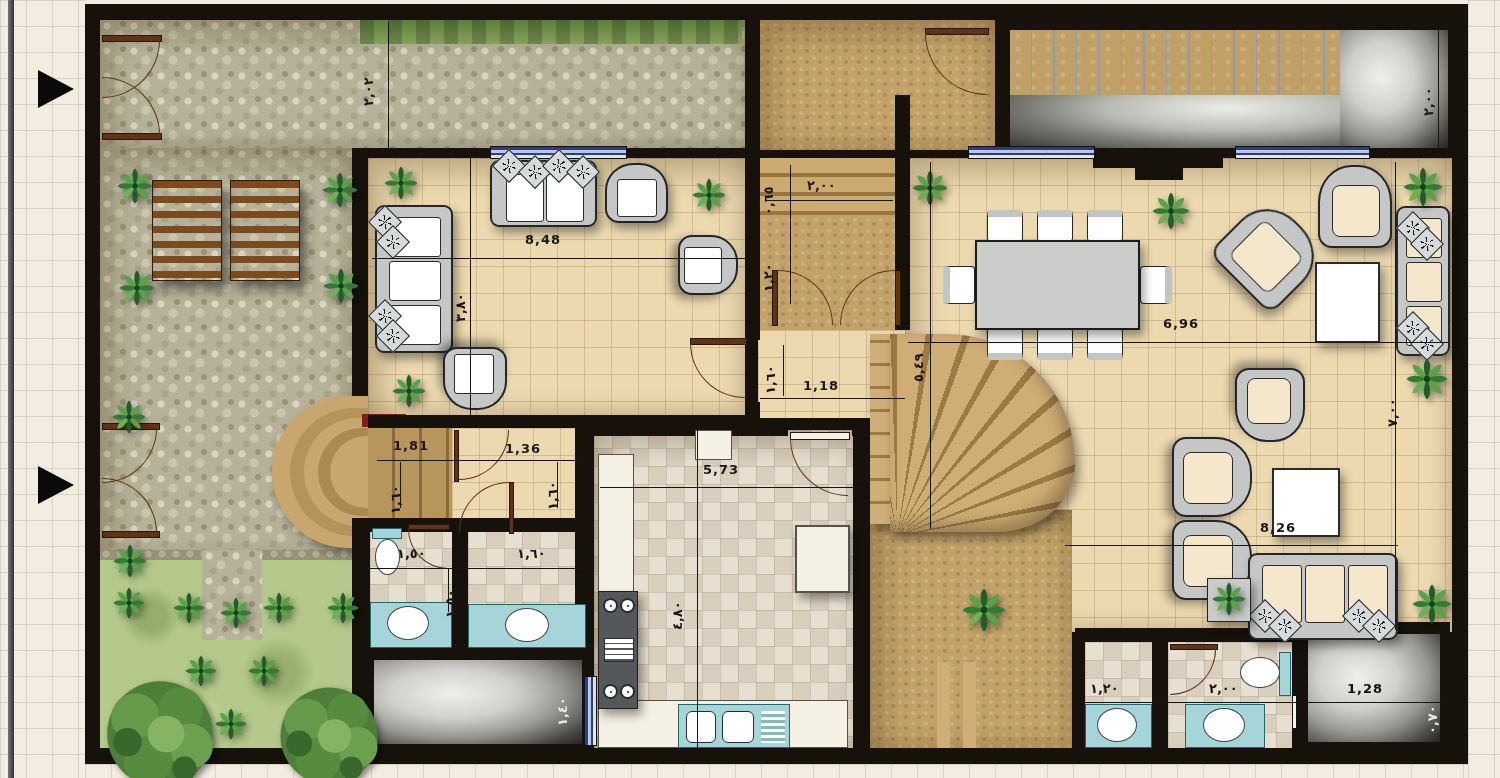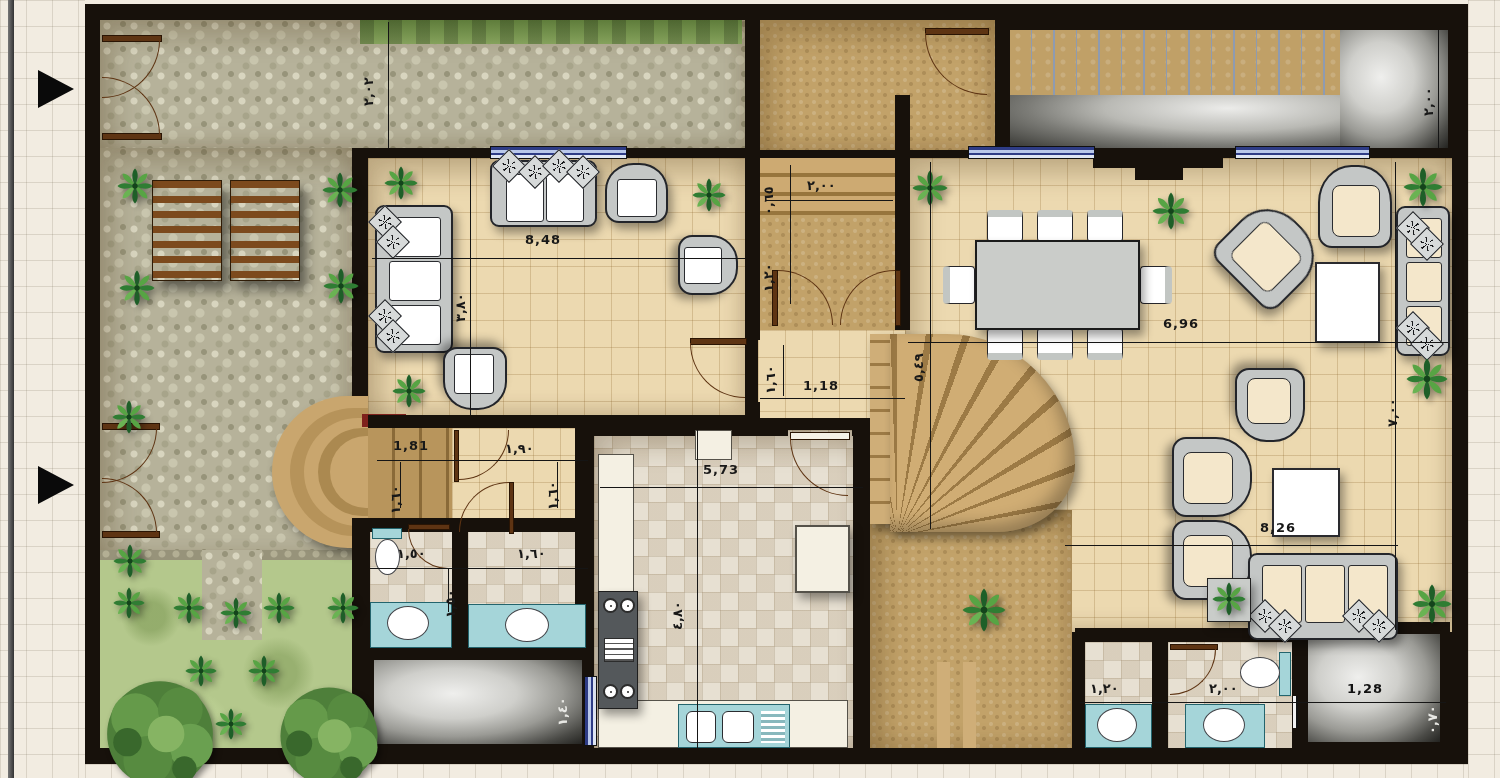--- a/index.html
+++ b/index.html
@@ -449,21 +449,21 @@
   <span class="dim v" style="left:676px;top:288px">١,٢٠</span>
   <span class="dim v" style="left:678px;top:390px">١,٦٠</span>
   <span class="dim" style="left:718px;top:374px">1,18</span>
   <span class="dim" style="left:1078px;top:312px">6,96</span>
   <span class="dim v" style="left:826px;top:378px">٥,٤٩</span>
   <span class="dim v" style="left:1300px;top:423px">٧,٠٠</span>
   <span class="dim" style="left:1175px;top:516px">8,26</span>
   <span class="dim" style="left:618px;top:458px">5,73</span>
   <span class="dim v" style="left:585px;top:626px">٤,٨٠</span>
   <span class="dim" style="left:308px;top:434px">1,81</span>
-  <span class="dim" style="left:420px;top:437px">١,٩٠</span>
+  <span class="dim" style="left:420px;top:437px">1,36</span>
   <span class="dim v" style="left:303px;top:510px">١,٦٠</span>
   <span class="dim v" style="left:460px;top:506px">١,٦٠</span>
   <span class="dim" style="left:312px;top:542px">١,٥٠</span>
   <span class="dim v" style="left:358px;top:614px">١,٥٠</span>
   <span class="dim" style="left:432px;top:542px">١,٦٠</span>
   <span class="dim v" style="left:470px;top:722px;color:#e8e8e4">١,٤٠</span>
   <span class="dim" style="left:1005px;top:677px">١,٢٠</span>
   <span class="dim" style="left:1124px;top:677px">٢,٠٠</span>
   <span class="dim" style="left:1262px;top:677px;color:#111">1,28</span>
   <span class="dim v" style="left:1340px;top:730px;color:#e8e8e4">٠,٧٠</span>

